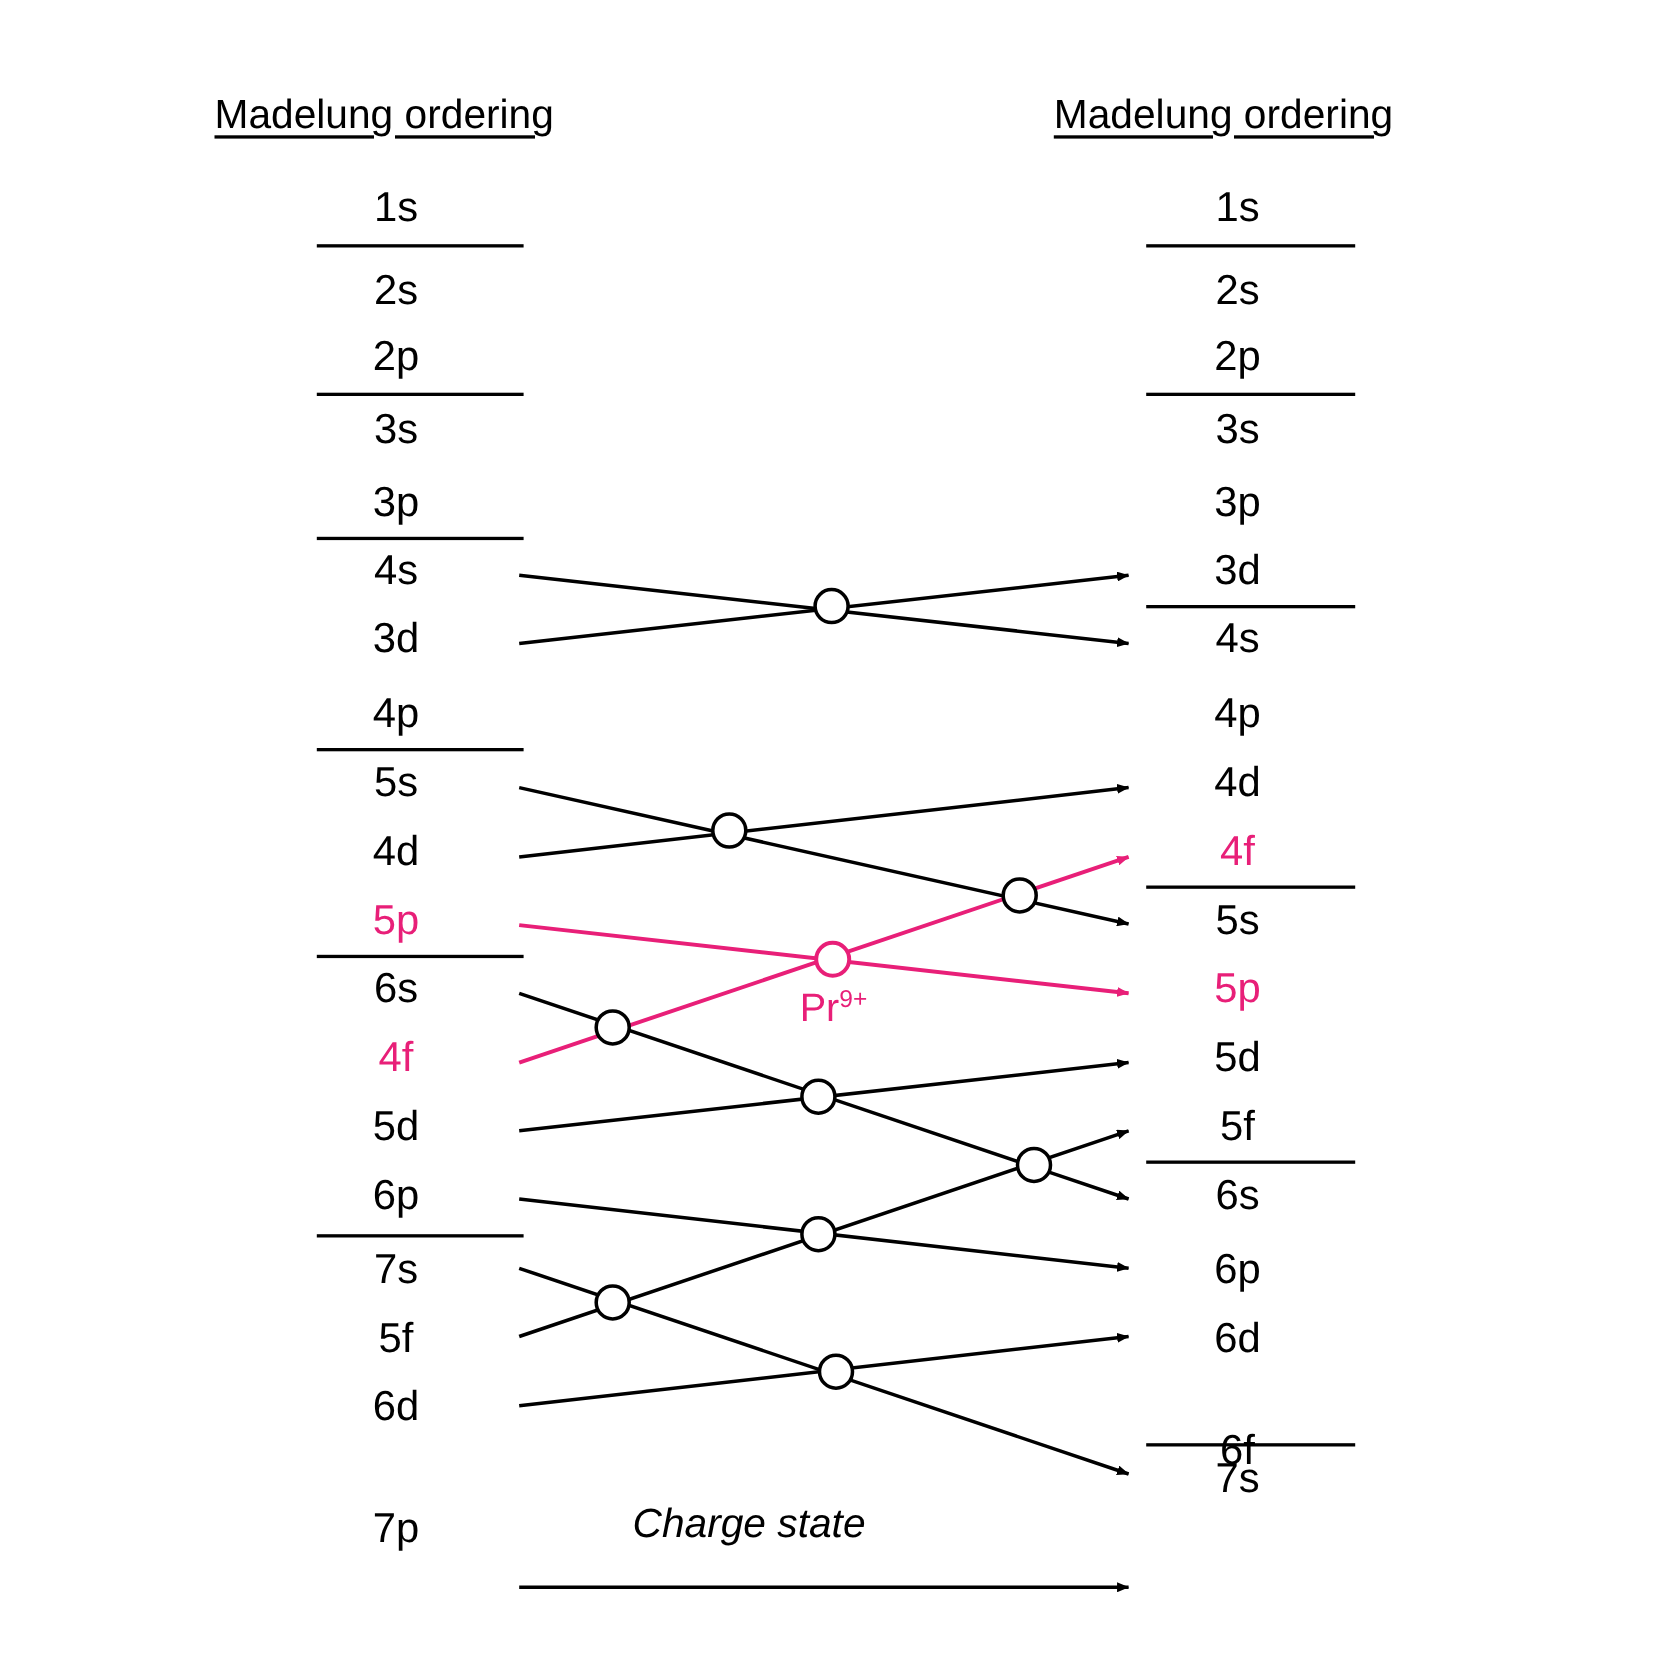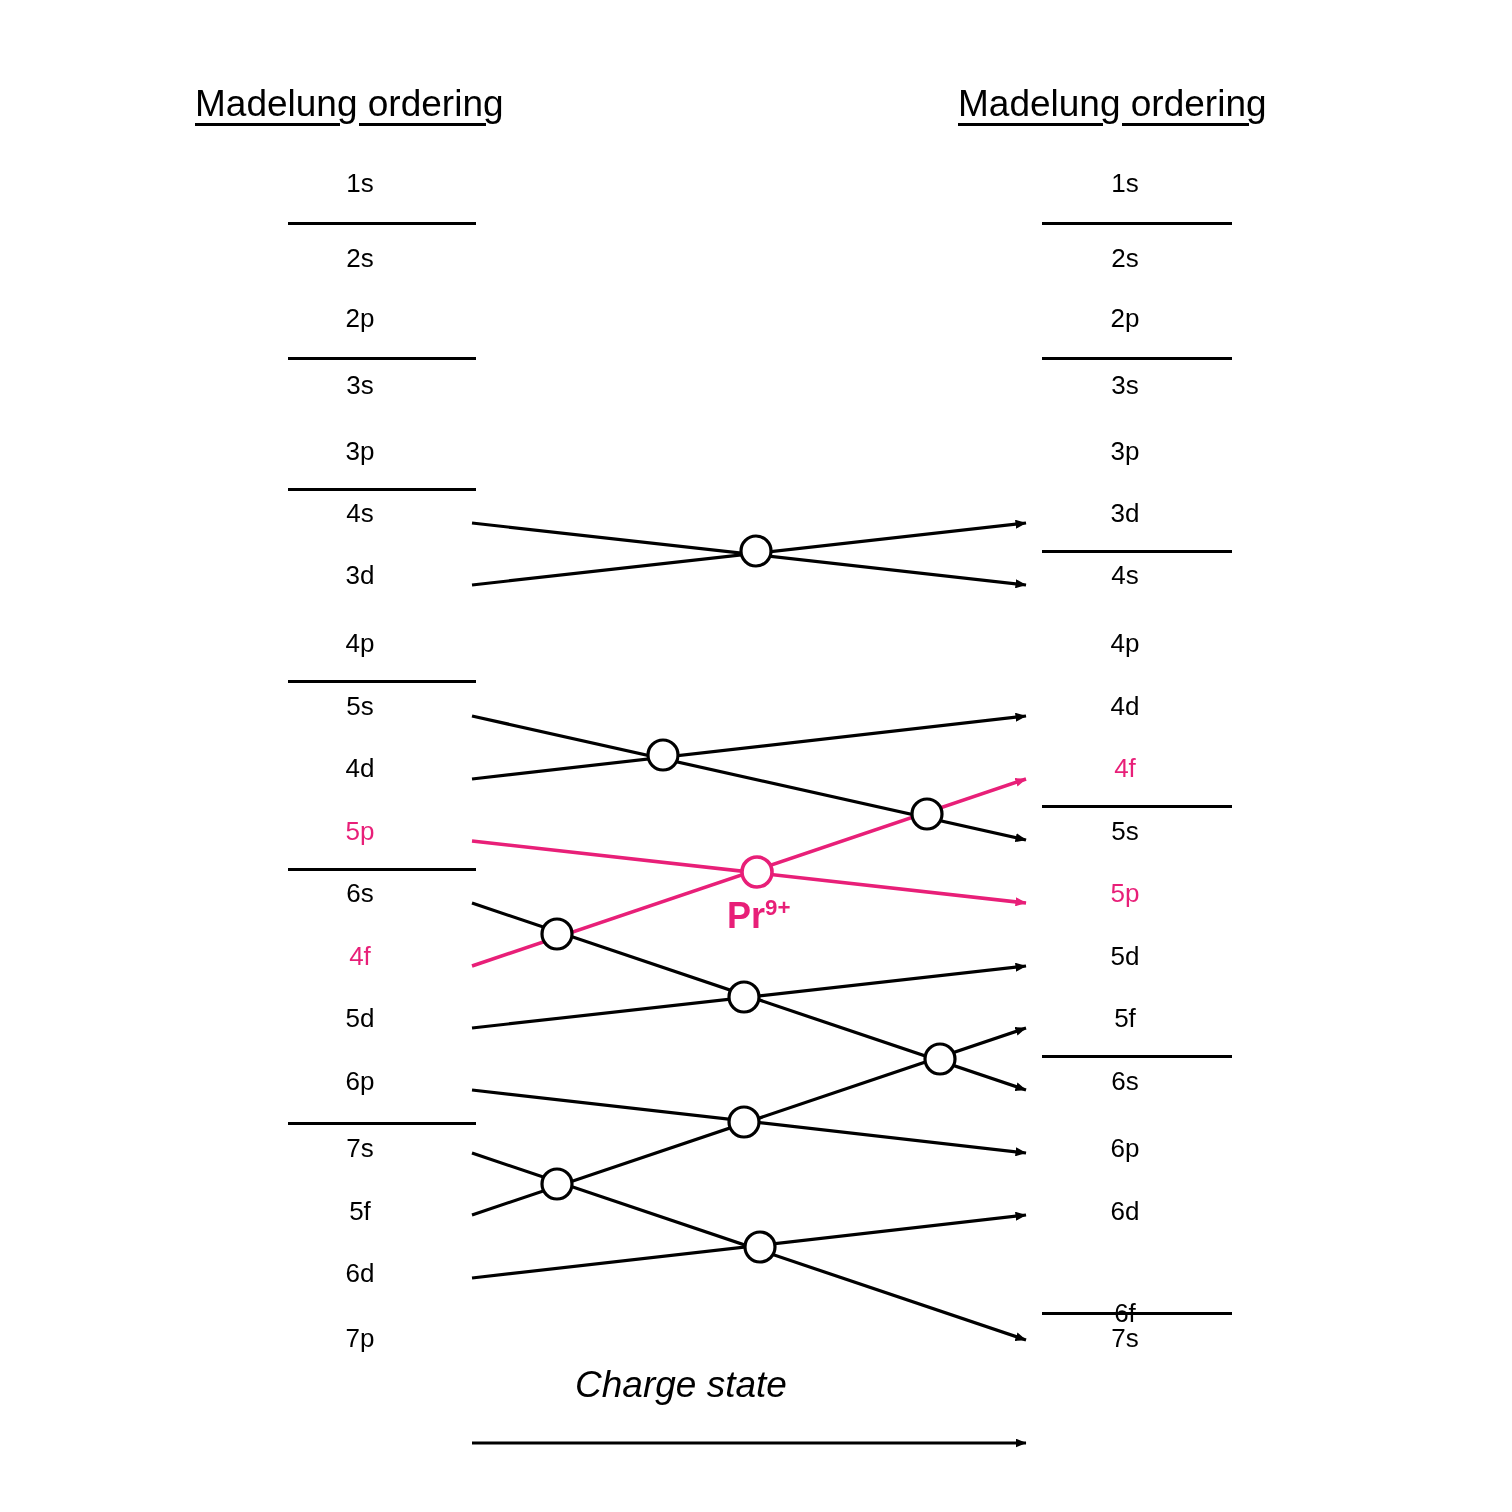--- a/index.html
+++ b/index.html
@@ -29,21 +29,21 @@
     text-underline-offset: 7px;
     white-space: nowrap;
   }
   #heading-left  { left: 195px; top: 85px; }
   #heading-right { left: 958px; top: 85px; }
 
   .level-label {
     position: absolute;
     width: 160px;
     text-align: center;
-    font-size: 26px;
+    font-size: 38px;
     line-height: 1;
     white-space: nowrap;
   }
   .level-label.left  { left: 280px; }
   .level-label.right { left: 1045px; }
   .level-label.pink  { color: #e81f78; text-align: center; }
 
   .rule {
     position: absolute;
     height: 0;
@@ -66,21 +66,21 @@
     stroke: #000000;
     stroke-width: 3.2;
   }
   .node.pink { stroke: #e81f78; stroke-width: 3.6; }
 
   #ion-label {
     position: absolute;
     left: 727px;
     top: 895px;
     font-size: 36px;
-    font-weight: bold;
+    font-weight: normal;
     color: #e81f78;
     white-space: nowrap;
     text-align: center;
   }
   #ion-label sup { font-size: 0.62em; vertical-align: super; }
 
   #charge-label {
     position: absolute;
     left: 575px;
     top: 1364px;
@@ -108,21 +108,21 @@
   <div class="level-label left" style="top:693px">5s</div>
   <div class="level-label left" style="top:755px">4d</div>
   <div class="level-label left pink" style="top:818px">5p</div>
   <div class="level-label left" style="top:880px">6s</div>
   <div class="level-label left pink" style="top:943px">4f</div>
   <div class="level-label left" style="top:1005px">5d</div>
   <div class="level-label left" style="top:1068px">6p</div>
   <div class="level-label left" style="top:1135px">7s</div>
   <div class="level-label left" style="top:1198px">5f</div>
   <div class="level-label left" style="top:1260px">6d</div>
-  <div class="level-label left" style="top:1325px">7p</div>
+  <div class="level-label left" style="top:1371px">7p</div>
 
   <div class="rule left" style="top:222px"></div>
   <div class="rule left" style="top:357px"></div>
   <div class="rule left" style="top:488px"></div>
   <div class="rule left" style="top:680px"></div>
   <div class="rule left" style="top:868px"></div>
   <div class="rule left" style="top:1122px"></div>
 
   <div class="level-label right" style="top:170px">1s</div>
   <div class="level-label right" style="top:245px">2s</div>

